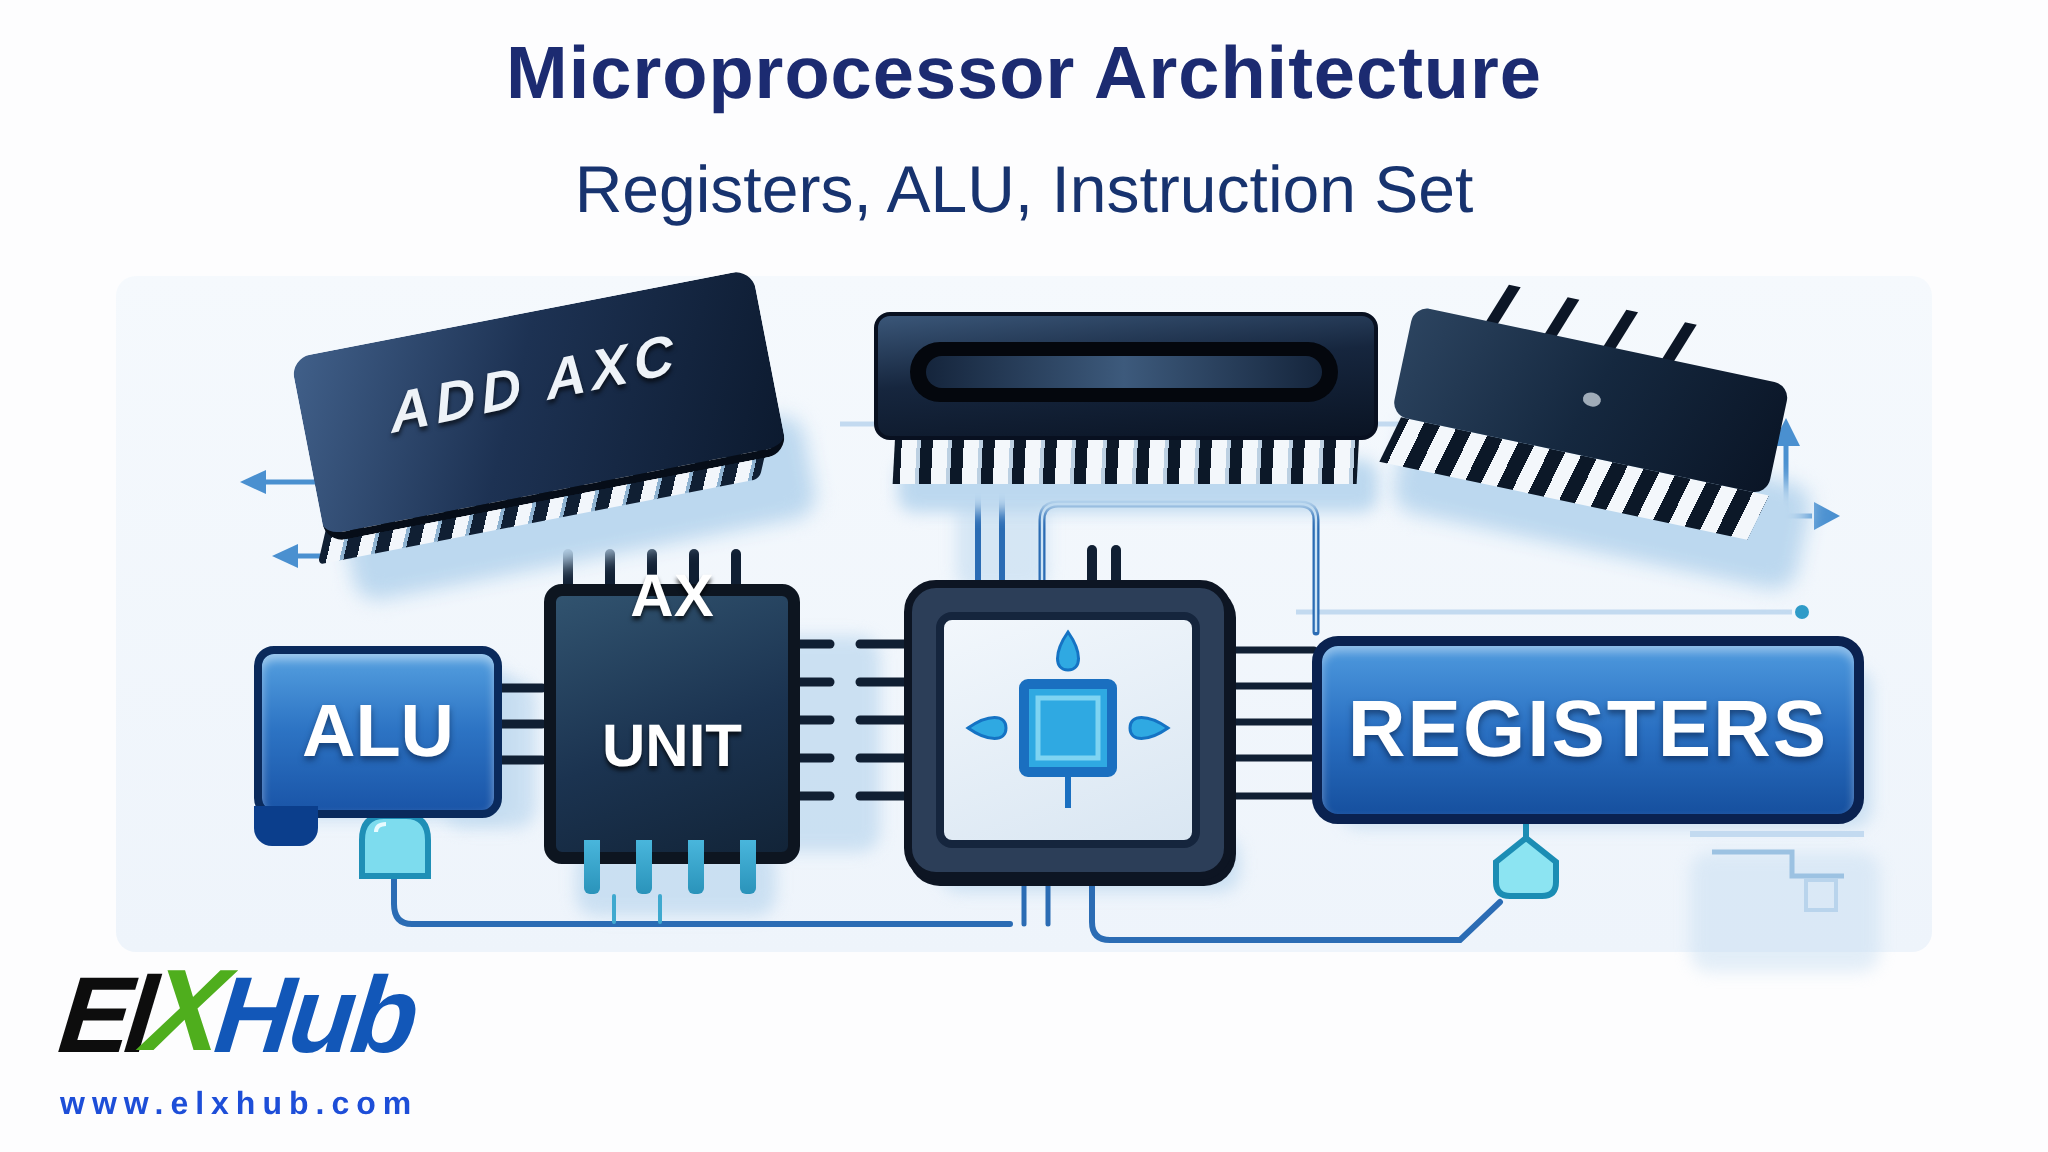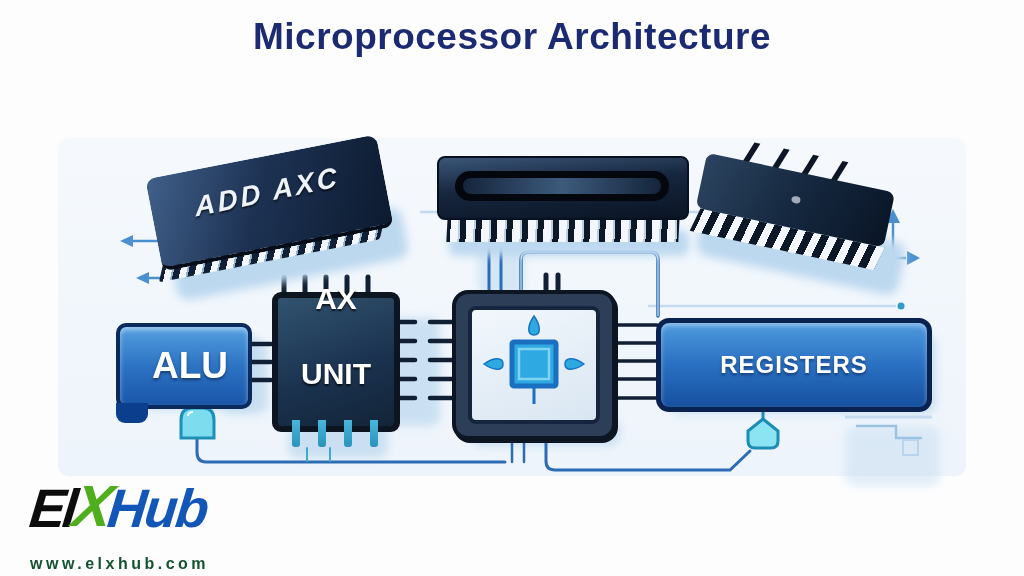--- a/index.html
+++ b/index.html
@@ -56,26 +56,26 @@
   .chip3-body{position:absolute;left:0;top:6px;width:192px;height:56px;border-radius:8px;
         background:linear-gradient(110deg,#2c4460 0%,#15283f 50%,#0a1526 100%);}
   .chip3-body::after{content:"";position:absolute;left:92px;top:24px;width:9px;height:7px;border-radius:50%;
         background:#cfd8e2;opacity:.75;}
   .chip3-pins{position:absolute;left:2px;top:62px;width:188px;height:24px;transform:skewX(-14deg);
         background:repeating-linear-gradient(90deg,#0c1828 0 4px,#f3f7fb 4px 12px,#0c1828 12px 16px);}
   
   .block{position:absolute;z-index:3;display:flex;align-items:center;justify-content:center;
         color:#ffffff;font-weight:800;border-radius:10px;
         text-shadow:0 2px 3px rgba(5,25,60,.55);}
-  .alu{left:116px;top:323px;width:116px;height:78px;font-size:37px;
+  .alu{left:127px;top:323px;width:116px;height:78px;font-size:37px;
         background:linear-gradient(180deg,#55a0e0 0%,#2d74c4 48%,#1a55a8 100%);
-        border:4px solid #0a2a5c;box-shadow:inset 0 3px 5px rgba(255,255,255,.45);padding-left:12px;}
+        border:4px solid #0a2a5c;box-shadow:inset 0 3px 5px rgba(255,255,255,.45);}
   .alu::after{content:"";position:absolute;left:-4px;bottom:-18px;width:32px;height:20px;
         background:#0b3e8c;border-radius:0 0 9px 9px;}
-  .registers{left:656px;top:318px;width:266px;height:84px;font-size:24px;letter-spacing:1px;
+  .registers{left:656px;top:318px;width:266px;height:84px;font-size:40px;letter-spacing:1px;
         background:linear-gradient(180deg,#4e9ade 0%,#2a70c2 50%,#16509f 100%);
         border:5px solid #0a2250;border-radius:13px;box-shadow:inset 0 3px 5px rgba(255,255,255,.4);}
   .axunit{left:272px;top:292px;width:116px;height:128px;flex-direction:column;line-height:1.02;
         font-size:30px;background:linear-gradient(160deg,#31536f 0%,#1b3350 55%,#122438 100%);
         border:6px solid #0d1520;border-radius:9px;text-shadow:0 2px 2px rgba(0,0,0,.7);gap:44px;}
   .ax-mark{width:8px;height:11px;background:#9fb4c6;opacity:.65;margin-top:6px;border-radius:1px;}
   .ax-bpins{position:absolute;left:272px;top:420px;width:116px;height:28px;z-index:3;}
   .ax-bpins span{position:absolute;top:0;width:8px;height:27px;border-radius:0 0 3px 3px;
         background:linear-gradient(180deg,#49b6dc,#2a93ba);}
   
@@ -83,21 +83,21 @@
         background:#2c3e58;border:4px solid #0d1523;border-radius:16px;box-shadow:2px 3px 0 #0d1523;}
   .cpu-inner{position:absolute;left:12px;top:12px;right:12px;bottom:12px;border-radius:8px;
         background:linear-gradient(160deg,#f2f7fc 0%,#d9e6f2 100%);border:4px solid #15253d;}
   .cpu-inner svg{position:absolute;left:0;top:0;}
   
   .logo{position:absolute;left:30px;top:472px;z-index:4;}
   .logo-row{display:flex;align-items:flex-end;}
   .logo-el{font-size:54px;font-weight:900;font-style:italic;color:#0d0d0d;letter-spacing:-3px;transform:skewX(-6deg);}
   .logo-x{font-size:58px;font-weight:900;font-style:italic;color:#4fae1d;margin:0 -5px 0 -1px;transform:skewX(-10deg);}
   .logo-hub{font-size:54px;font-weight:900;font-style:italic;color:#1257b8;letter-spacing:-2px;transform:skewX(-6deg);}
-  .logo-site{margin-top:16px;font-size:16px;font-weight:800;letter-spacing:3.5px;color:#14532d;}
+  .logo-site{margin-top:5px;font-size:16px;font-weight:800;letter-spacing:3.5px;color:#1d4ed8;}
 </style>
 </head>
 <body>
 
 <div class="stage">
   <div class="bg-panel"></div>
 
   <div class="shadow s-alu"></div>
   <div class="shadow s-gap1"></div>
   <div class="shadow s-ax-r"></div>
@@ -174,20 +174,21 @@
       <path d="M197 402 V408" stroke="#1f8fb6" stroke-width="3"></path>
       <path d="M181 438 V420 Q181 408 192 408 H203 Q214 408 214 420 V438 Z" fill="#7ddcee" stroke="#1f8fb6" stroke-width="3"></path>
       <path d="M188 416 Q188 412 193 412" stroke="#e8fbff" stroke-width="2" fill="none"></path>
     </g>
     <g>
       <path d="M748 431 L763 419 L778 431 V441 Q778 448 771 448 H755 Q748 448 748 441 Z" fill="#8ce4f2" stroke="#1b8db4" stroke-width="3"></path>
     </g>
   </svg>
 
   <div class="title">Microprocessor Architecture</div>
+  <div class="subtitle">Registers, ALU, Instruction Set</div>
 
   <div class="chip chip1">
     <div class="chip1-shadow"></div>
     <div class="chip1-pins"></div>
     <div class="chip1-body">
       <div class="chip1-label">ADD AXC</div>
     </div>
   </div>
 
   <div class="chip chip2">

